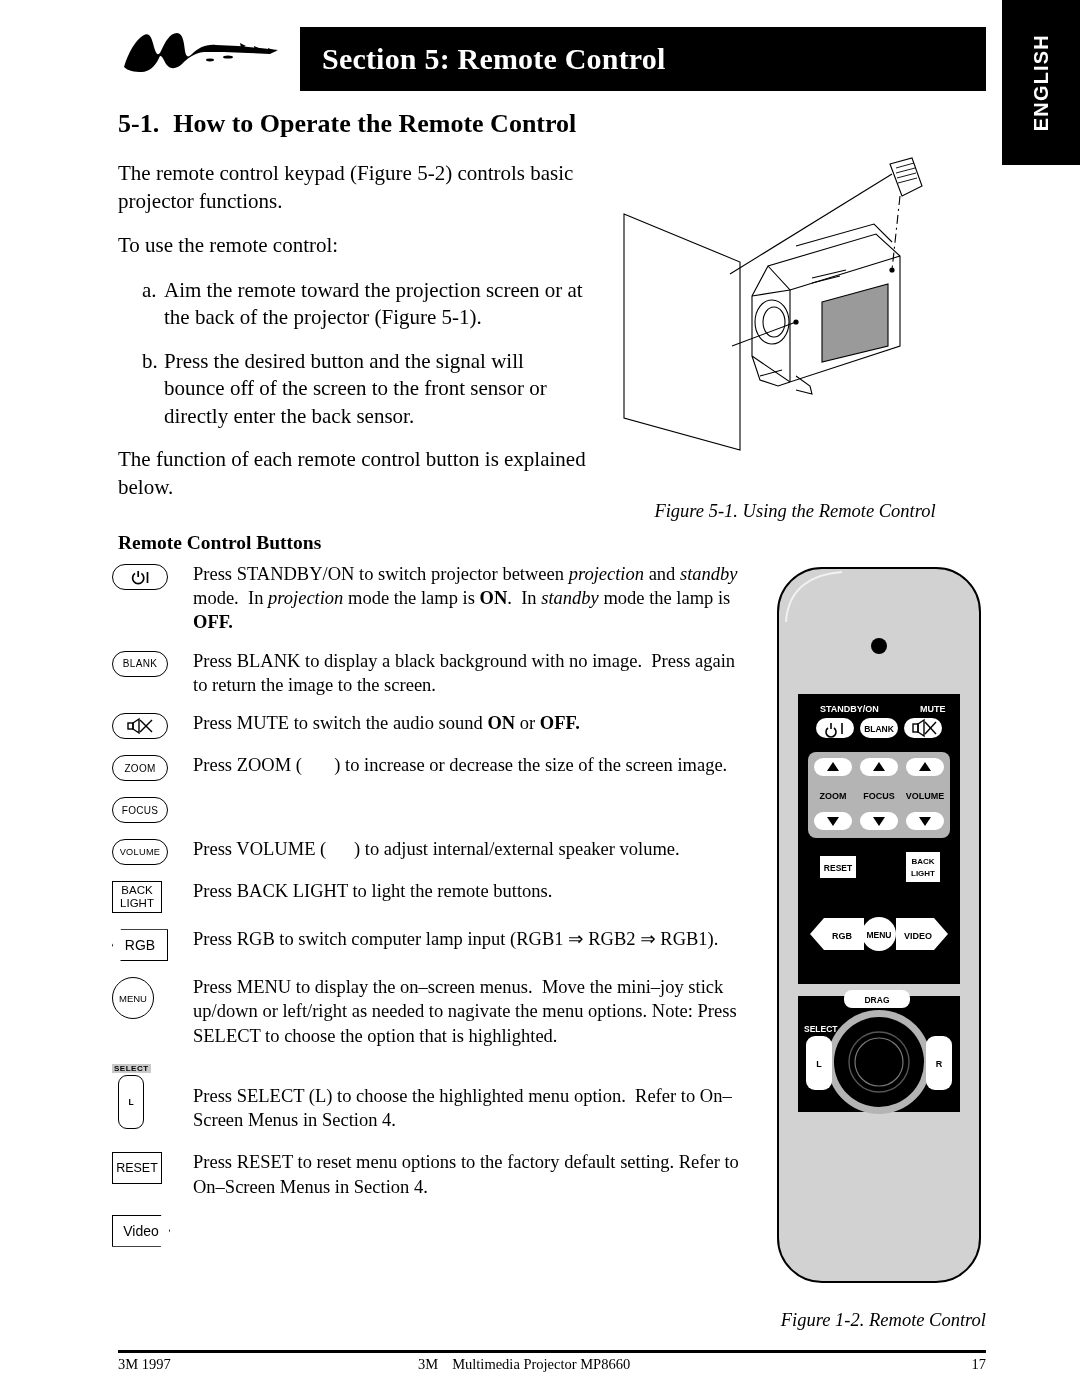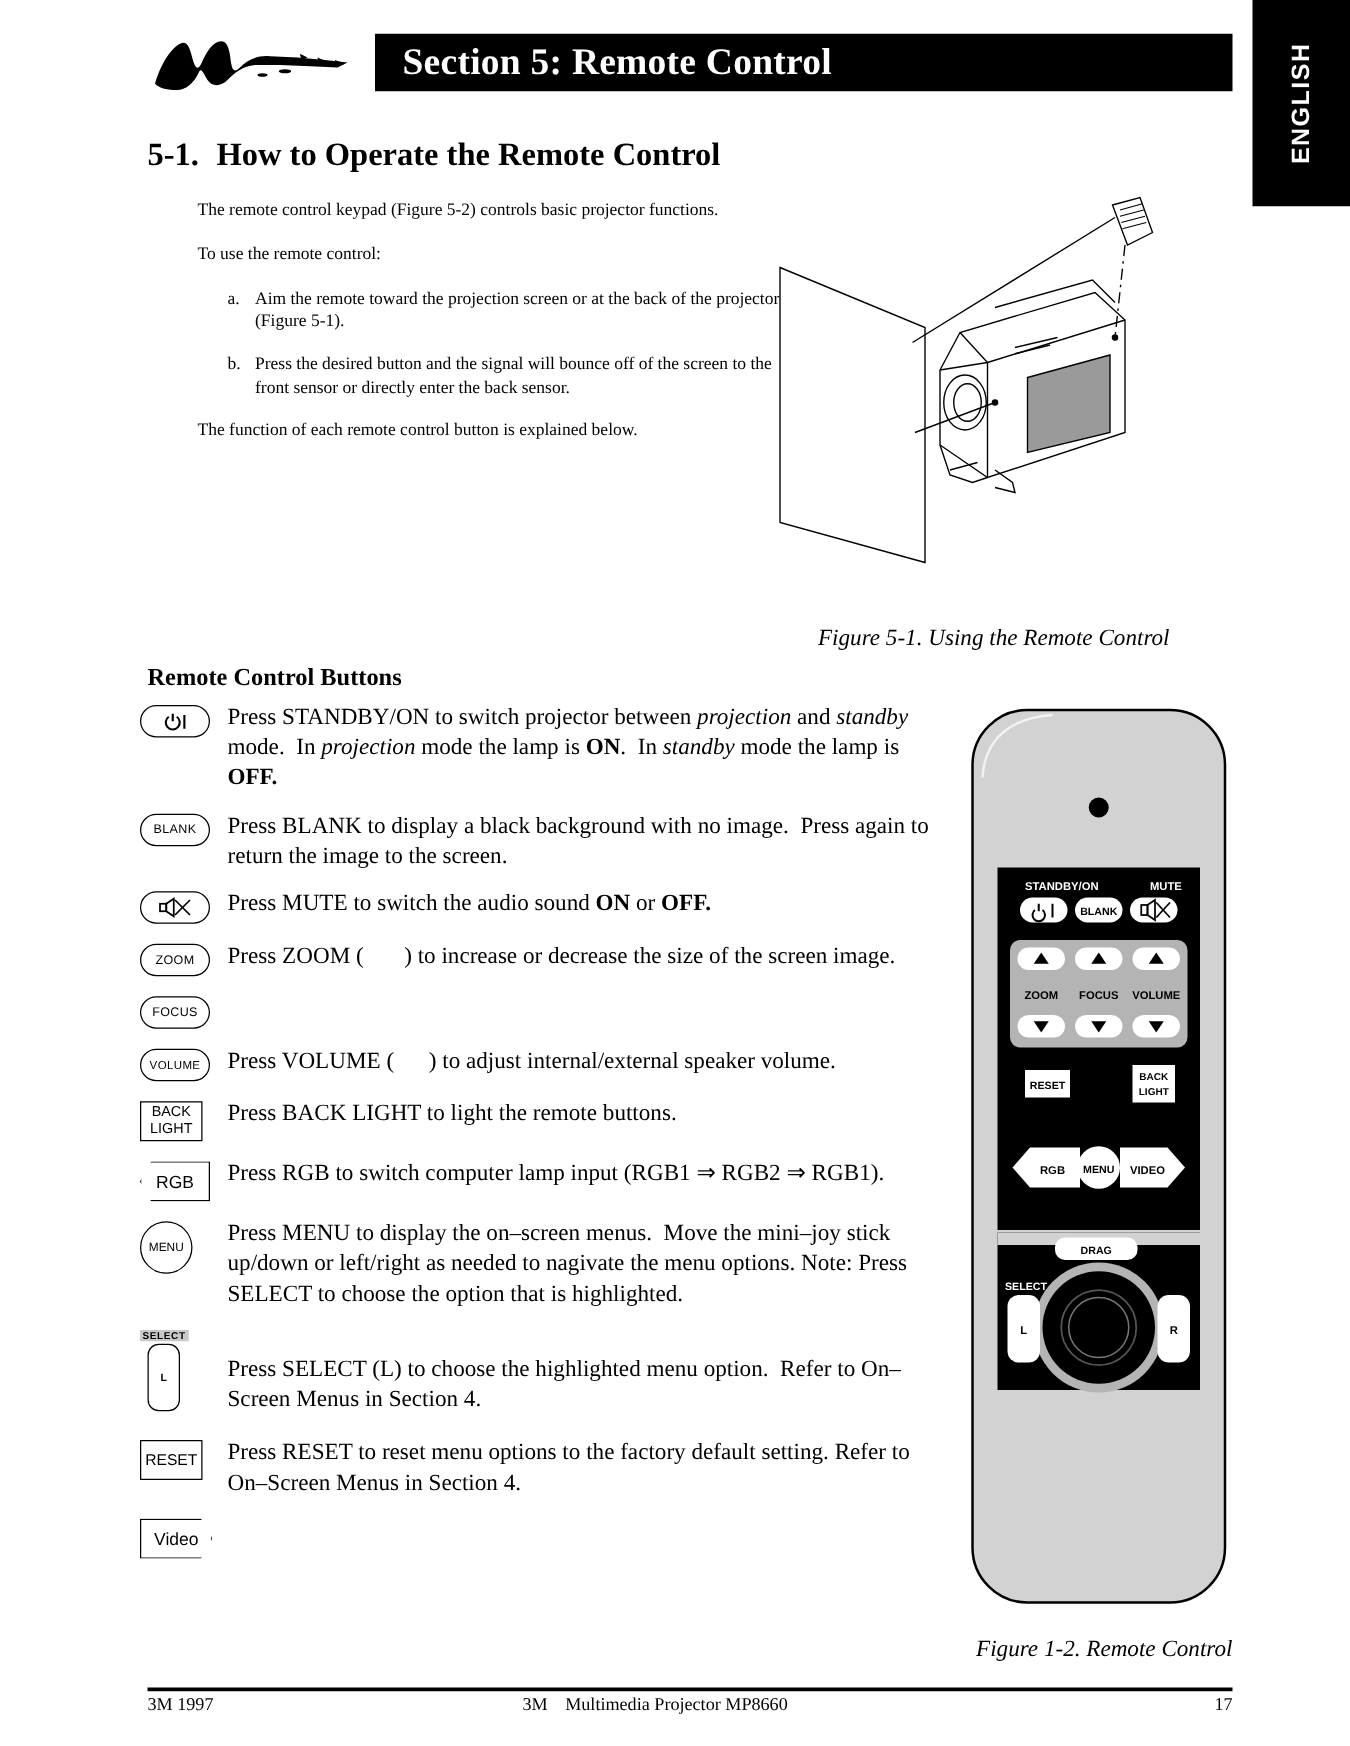--- a/index.html
+++ b/index.html
@@ -8,49 +8,49 @@
 
   
   .lang-tab{position:absolute;left:1002px;top:0;width:78px;height:165px;
             background:#000;display:flex;align-items:center;justify-content:center;}
   .lang-tab span{writing-mode:vertical-rl;transform:rotate(180deg);
             color:#fff;font-family:"Liberation Sans",sans-serif;
             font-weight:bold;font-size:20px;letter-spacing:1.2px;}
 
   
   .logo{position:absolute;left:120px;top:27px;width:172px;height:48px;}
-  .header-bar{position:absolute;left:300px;top:27px;width:686px;height:46px;
+  .header-bar{position:absolute;left:300px;top:27px;width:686px;height:64px;
               background:#000;display:flex;align-items:center;}
   .header-bar span{color:#fff;font-weight:bold;font-size:30px;
               padding-left:22px;letter-spacing:.2px;}
 
   
   .sec-title{position:absolute;left:118px;top:109px;font-size:26px;font-weight:bold;}
   .sec-title .num{margin-right:14px;}
 
   
-  .intro{position:absolute;left:118px;top:160px;width:470px;font-size:14px;line-height:1.31;margin-left:40px;}
+  .intro{position:absolute;left:118px;top:160px;width:470px;font-size:21px;line-height:1.31;}
   .intro p{margin:0 0 17px 0;}
   .steps{margin:0;padding:0;list-style:none;}
   .steps li{display:flex;margin-bottom:16px;}
   .steps .mk{width:46px;flex:0 0 46px;padding-left:24px;box-sizing:border-box;}
   .steps .tx{flex:1;}
 
   
   .fig1{position:absolute;left:600px;top:150px;width:390px;height:330px;}
   .fig1 svg{width:100%;height:100%;}
   .fig1-cap{position:absolute;left:600px;top:485px;width:390px;text-align:center;
             font-style:italic;font-size:18.5px;margin-top:16px;}
 
   
   .btn-head{position:absolute;left:118px;top:532px;font-size:19.5px;font-weight:bold;}
 
   
   .btn-list{position:absolute;left:112px;top:562px;width:640px;}
-  .brow{display:flex;margin-bottom:14px;}
+  .brow{display:flex;margin-bottom:14px;gap:11px;}
   .bicon{width:68px;flex:0 0 68px;padding-top:2px;}
   .bdesc{flex:1;font-size:18.5px;line-height:1.31;padding-left:2px;}
   .bdesc i{font-style:italic;}
   .bdesc b{font-weight:bold;}
 
   
   .pill{width:56px;height:26px;border:1.6px solid #000;border-radius:13px;
         display:flex;align-items:center;justify-content:center;
         font-family:"Liberation Sans",sans-serif;font-size:10px;
         letter-spacing:.3px;background:#fff;box-sizing:border-box;}

